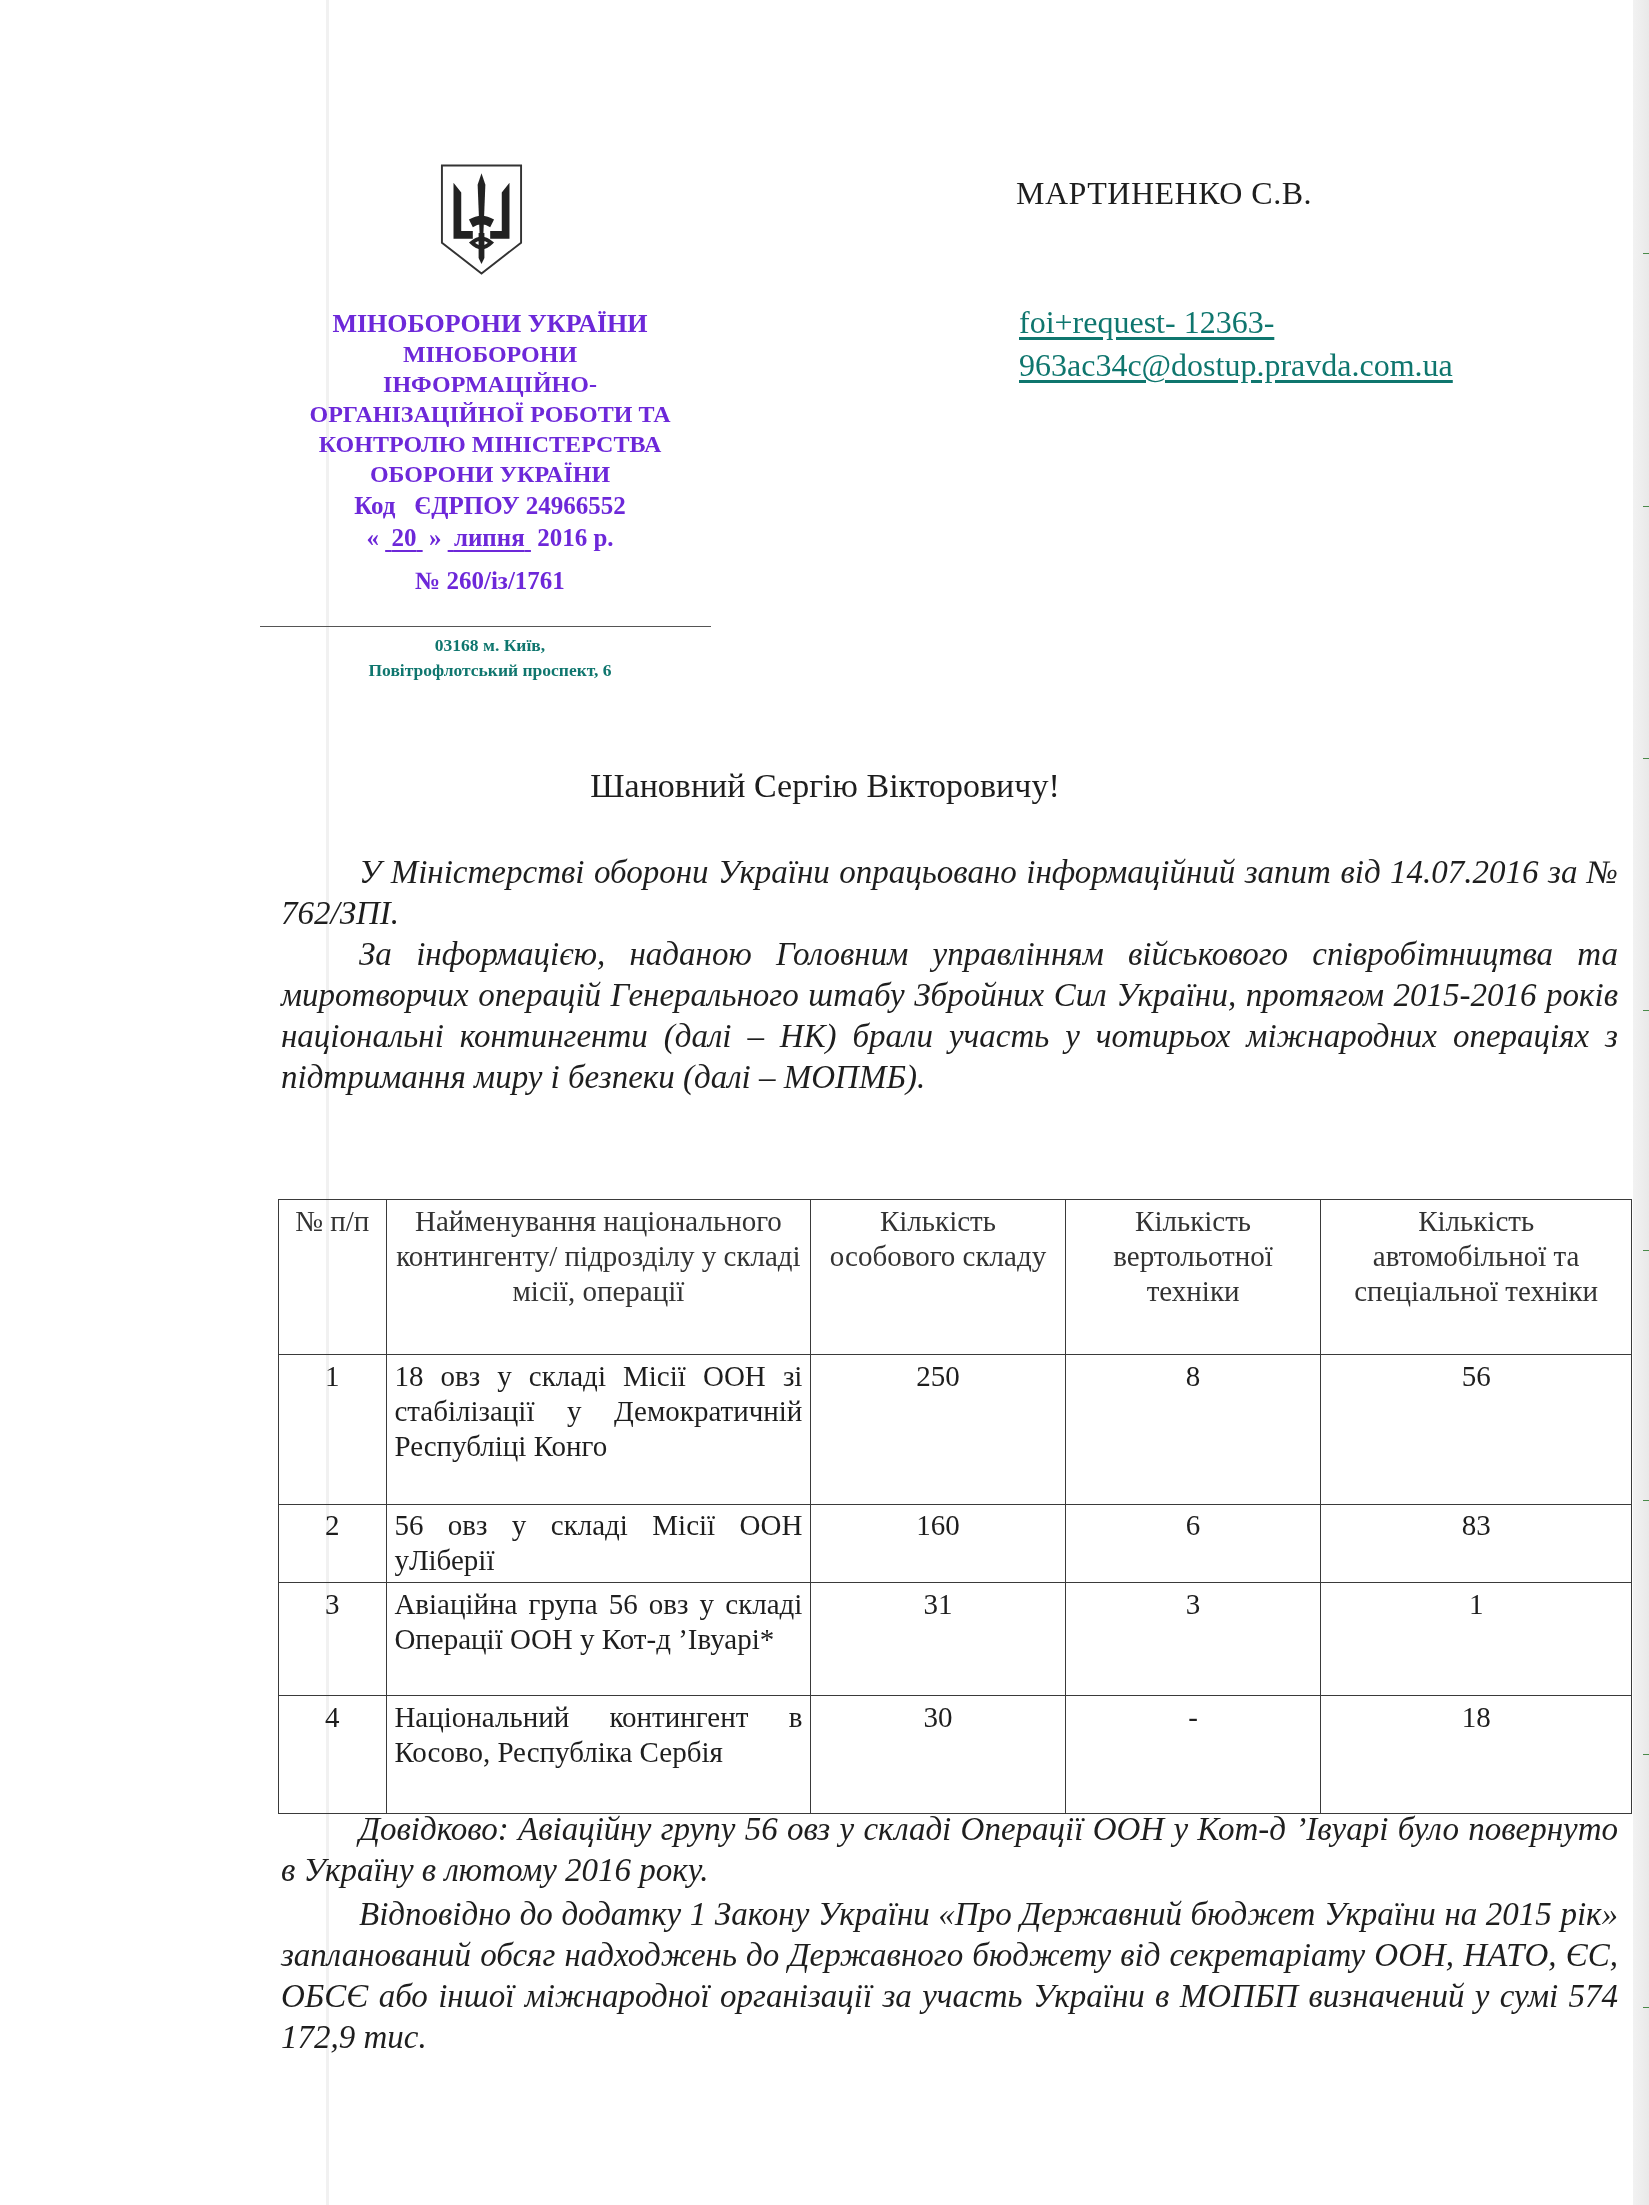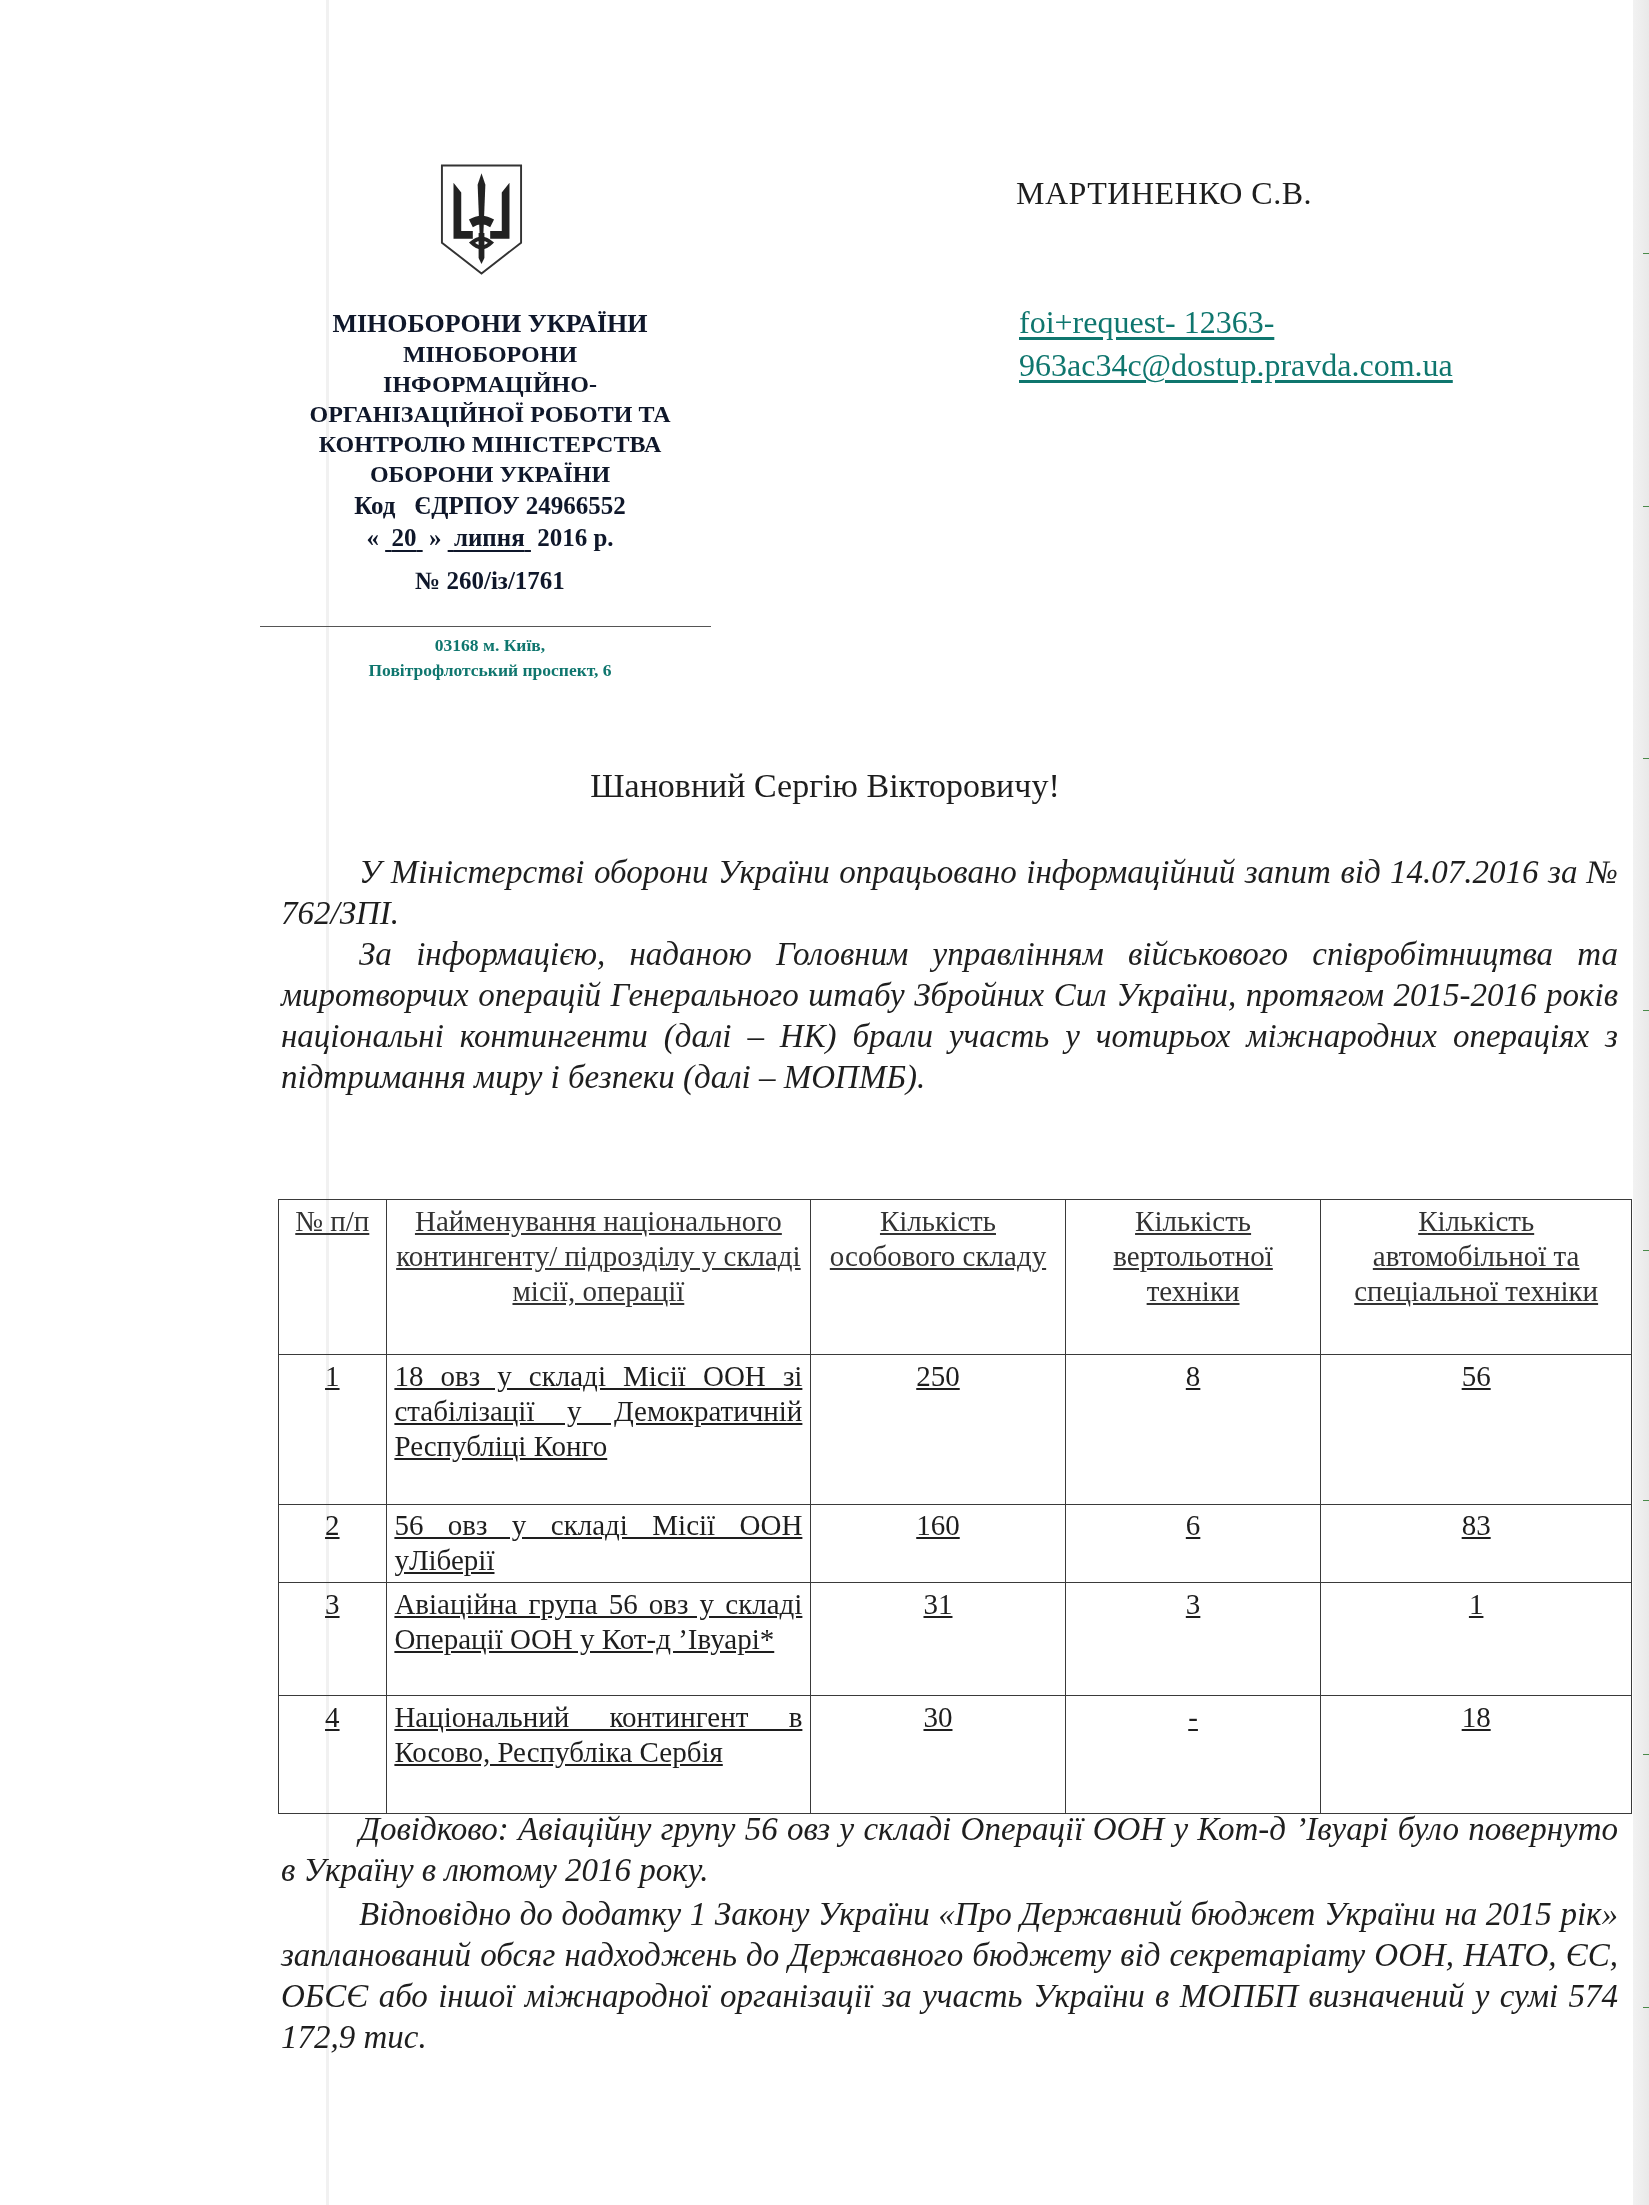--- a/index.html
+++ b/index.html
@@ -18,21 +18,21 @@
     background: rgba(200,200,200,0.25);
   }
   .edge-tick {
     position: absolute; left: 1643px; width: 6.8px; height: 1px; background: #4a8a4a;
   }
 
   
   .emblem { position: absolute; left: 440px; top: 163px; width: 83px; height: 113px; }
   .letterhead {
     position: absolute; left: 262px; top: 309px; width: 456px;
-    text-align: center; font-weight: bold; color: #0f172a;
+    text-align: center; font-weight: bold; color: #6d28d9;
   }
   .lh-line { display: block; line-height: 30px; }
   .lh-ministry { font-size: 26px; }
   .lh-dept { font-size: 24px; }
   .lh-code { font-size: 25px; margin-top: 1.9px; }
   .lh-date { font-size: 25px; margin-top: 1.9px; }
   .lh-date u { text-underline-offset: 3.9px; }
   .lh-number { font-size: 25px; margin-top: 13.6px; }
   .lh-divider {
     position: absolute; left: 260px; top: 626px; width: 451px; height: 1px; background: #555;
@@ -67,21 +67,21 @@
   .p2 { top: 934px; }
   .note { top: 1809px; font-style: italic; }
   .p3 { top: 1894px; }
 
   
   .table {
     position: absolute; left: 278px; top: 1199px;
     border-collapse: collapse; font-size: 29px; line-height: 35px;
   }
   .table td, .table th {
-    border: 1.9px solid #3a3a3a; vertical-align: top; padding: 3.9px 7.8px; font-weight: normal; text-decoration: underline;
+    border: 1.9px solid #3a3a3a; vertical-align: top; padding: 3.9px 7.8px; font-weight: normal;
   }
   .table th { text-align: center; color: #333; }
   .c-num { width: 91px; text-align: center; }
   .c-name { width: 408px; text-align: justify; text-align-last: justify; }
   .c-name .last { text-align-last: left; display: block; }
   .c-val { text-align: center; }
   .w3 { width: 238px; } .w4 { width: 239px; } .w5 { width: 294px; }
   .hdr-row th { height: 146px; }
   .r1 td { height: 141px; }
   .r2 td { height: 66px; }

